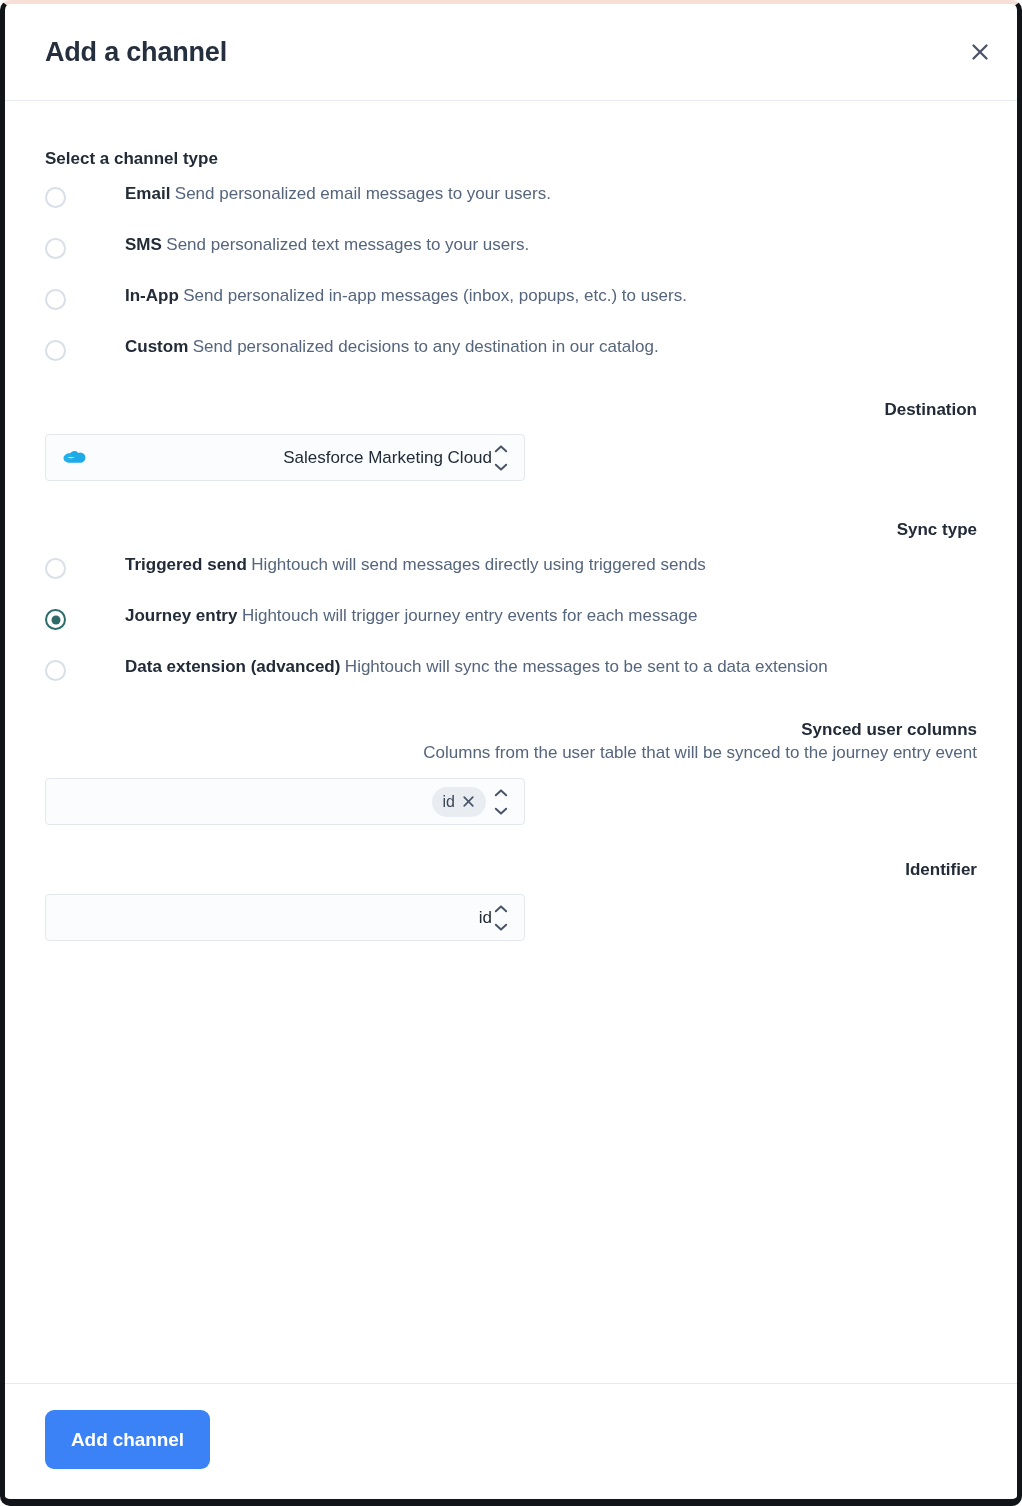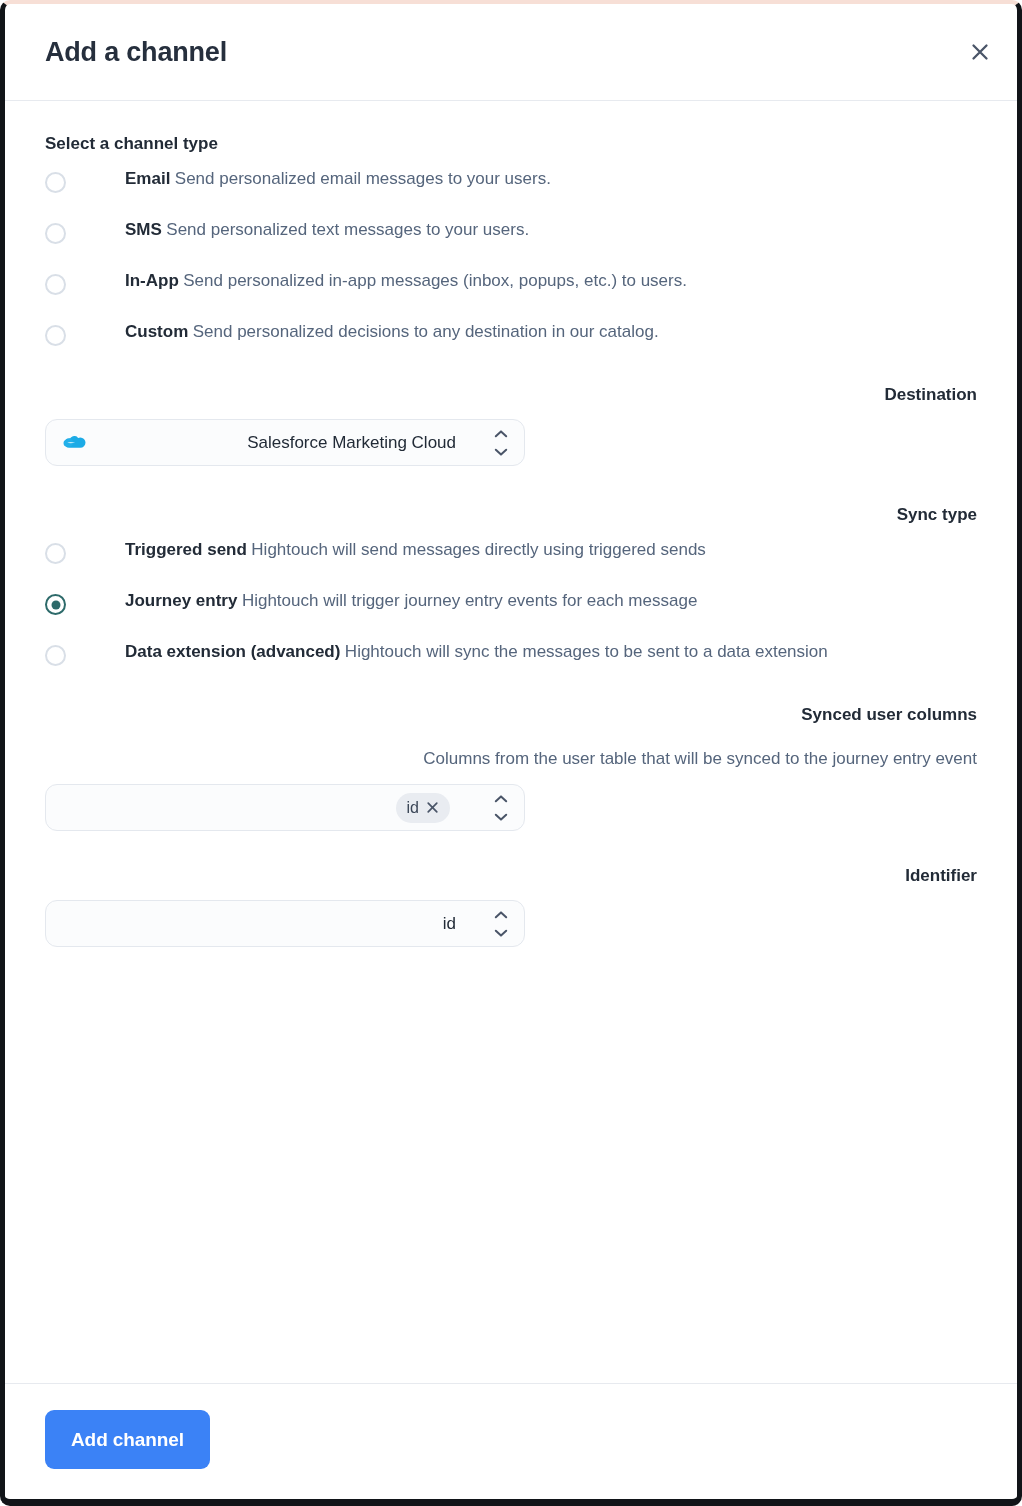--- a/index.html
+++ b/index.html
@@ -67,27 +67,28 @@
     flex: 1 1 auto;
     padding: 32px 40px 0 40px;
     overflow: hidden;
   }
 
   .section-label {
     font-size: 17px;
     font-weight: 700;
     color: #222b37;
     line-height: 1.3;
+    margin-top: 15px;
   }
   .section-sub {
     font-size: 17px;
     font-weight: 400;
     color: #55657c;
     line-height: 1.35;
-    margin-top: 22px;
+    margin-top: 1px;
   }
 
   
   .radio-group { margin-top: 13px; }
   .radio-row {
     display: flex;
     align-items: flex-start;
     margin-bottom: 0;
     cursor: pointer;
     gap: 44px;
@@ -135,27 +136,26 @@
 
   
   .field-block { margin-top: 38px; text-align: right; }
   .field-block.tight { margin-top: 34px; }
 
   .select-box {
     margin-top: 13px;
     width: 480px;
     height: 47px;
     border: 1px solid #e4e8ee;
-    border-radius: 12px;
+    border-radius: 4px;
     background: #fbfcfd;
     display: flex;
     align-items: center;
     padding: 0 14px 0 16px;
     cursor: pointer;
-    gap: 36px;
   }
   .select-value {
     flex: 1 1 auto;
     font-size: 17px;
     color: #222b37;
     line-height: 1;
     white-space: nowrap;
     overflow: hidden;
   }
   .select-icon {

